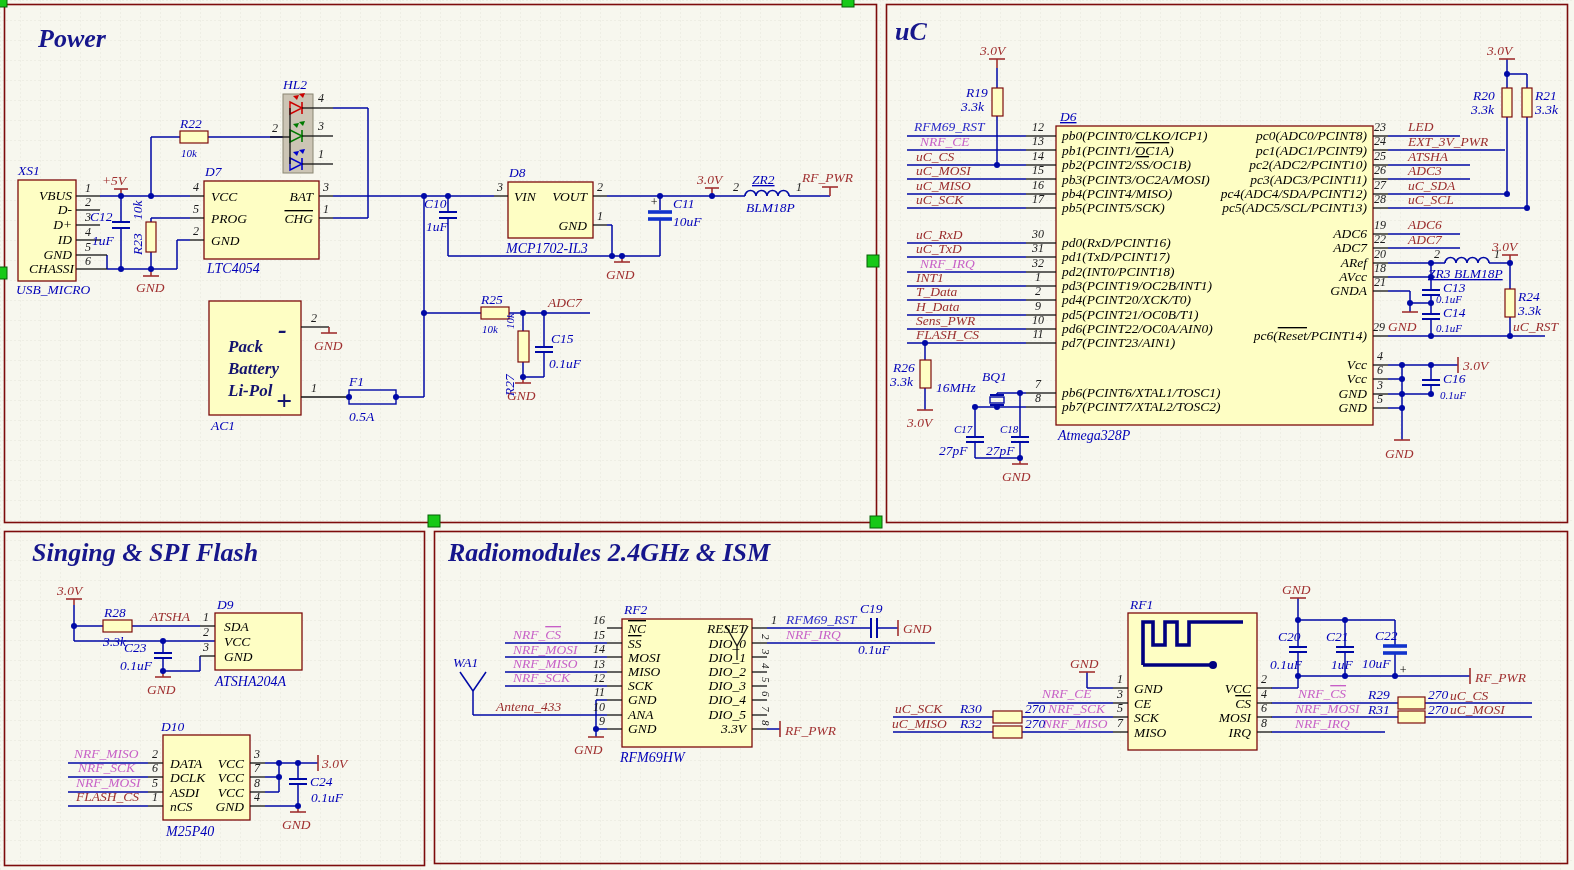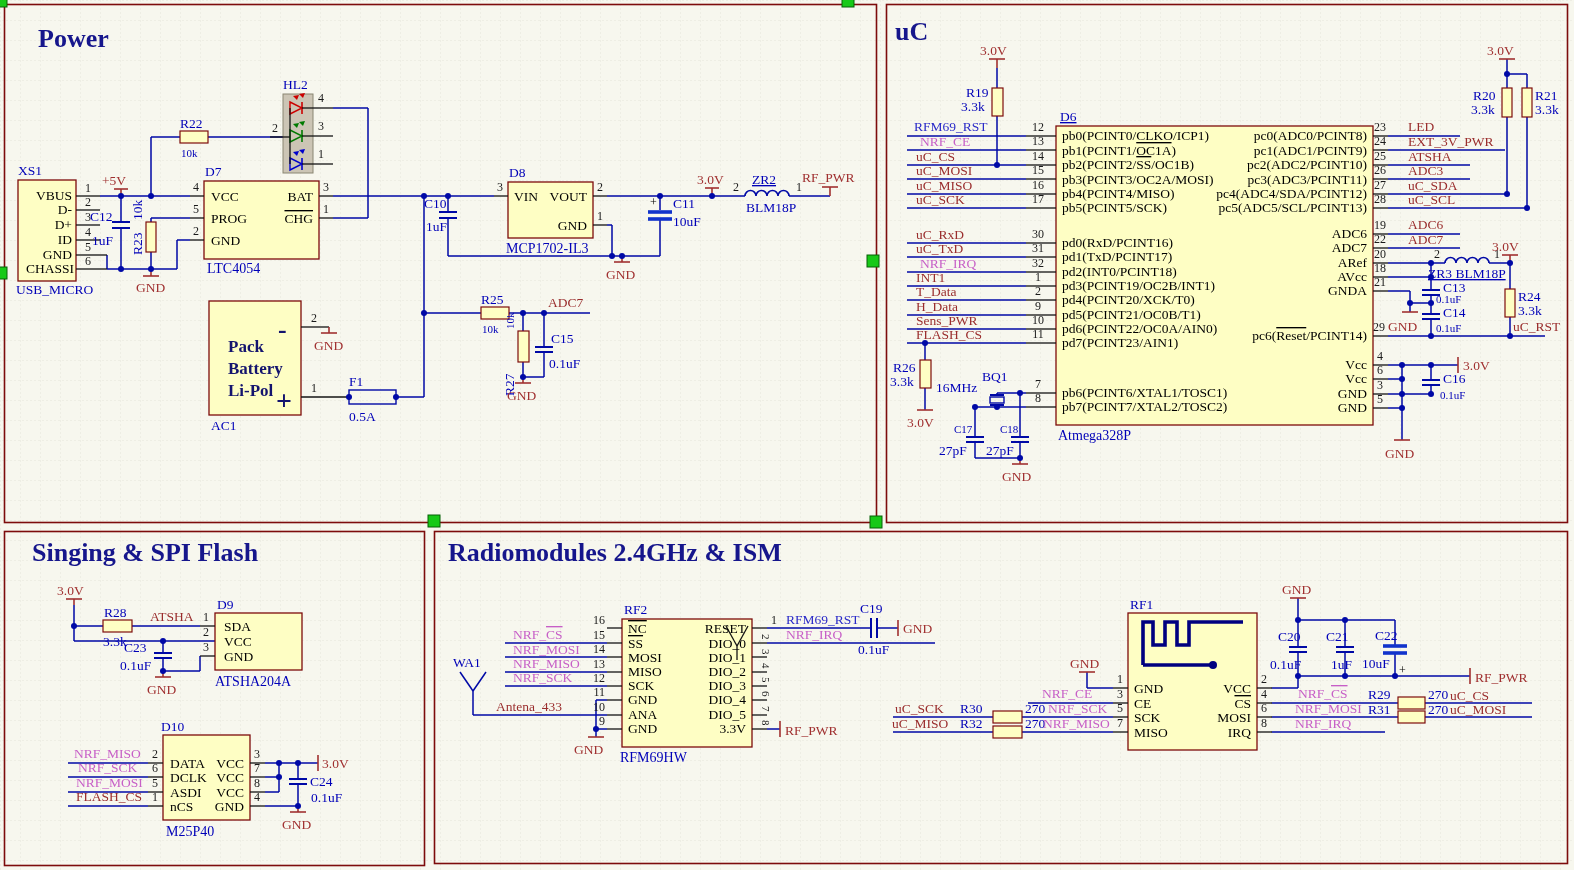--- a/index.html
+++ b/index.html
@@ -1,16 +1,16 @@
 <!DOCTYPE html>
 <html><head>
 <meta charset="utf-8">
 <style>
   html,body{margin:0;padding:0;background:#f7f7ee;}
-  #stage{width:1574px;height:870px;position:relative;}
+  #stage{width:1574px;height:870px;position:relative;font-style:italic;}
   svg text{font-family:"Liberation Serif", serif;font-size:13.5px;fill:#000;}
   .pn{font-size:12px;fill:#1a1a1a;}
   .d{fill:#0000b8;}
   .n{fill:#9a2d2d;}
   .m{fill:#c75fc7;}
   .bl{fill:#2a2ac8;}
   .pwr{fill:#a03030;}
   .ttl{fill:#16168c;font-size:26px;font-weight:bold;}
   .part{fill:#0000b8;font-size:14px;}
   .bat{fill:#14146e;font-size:17px;font-weight:bold;}

